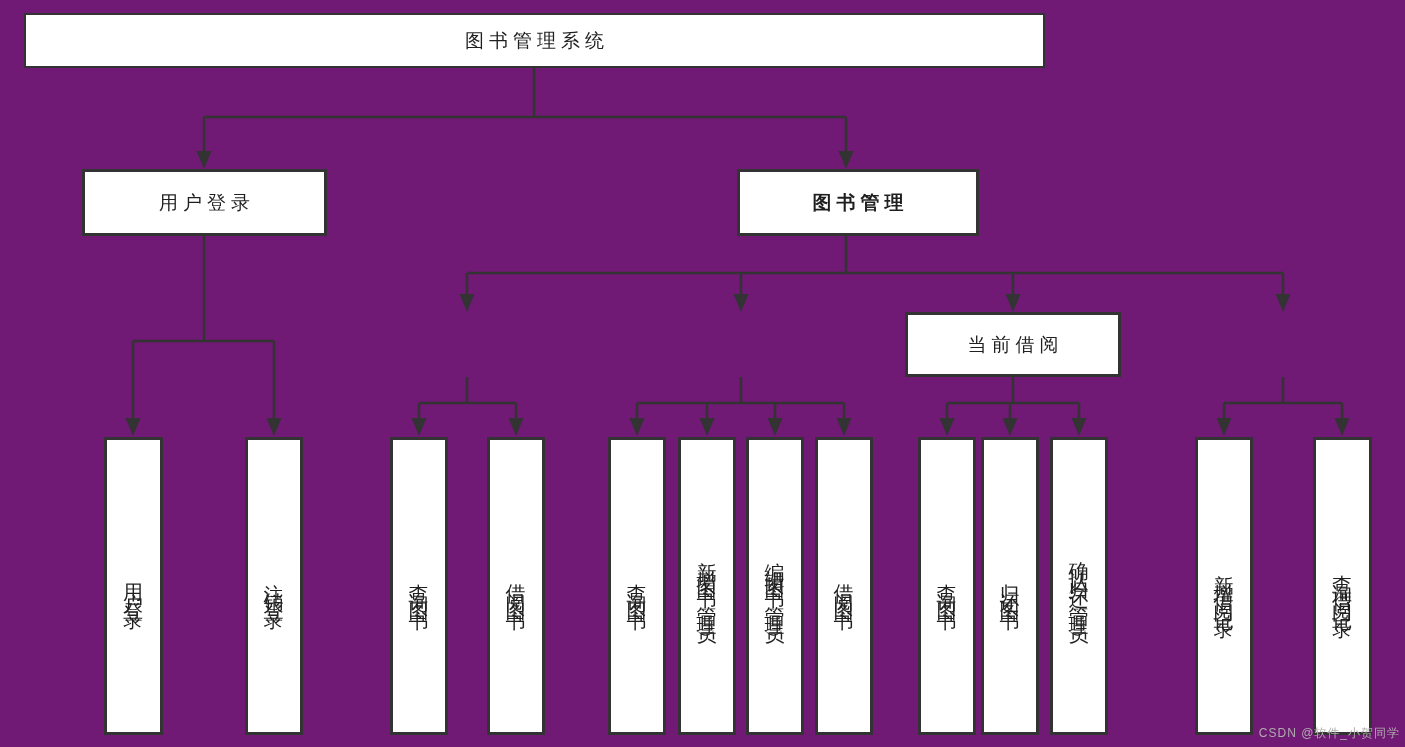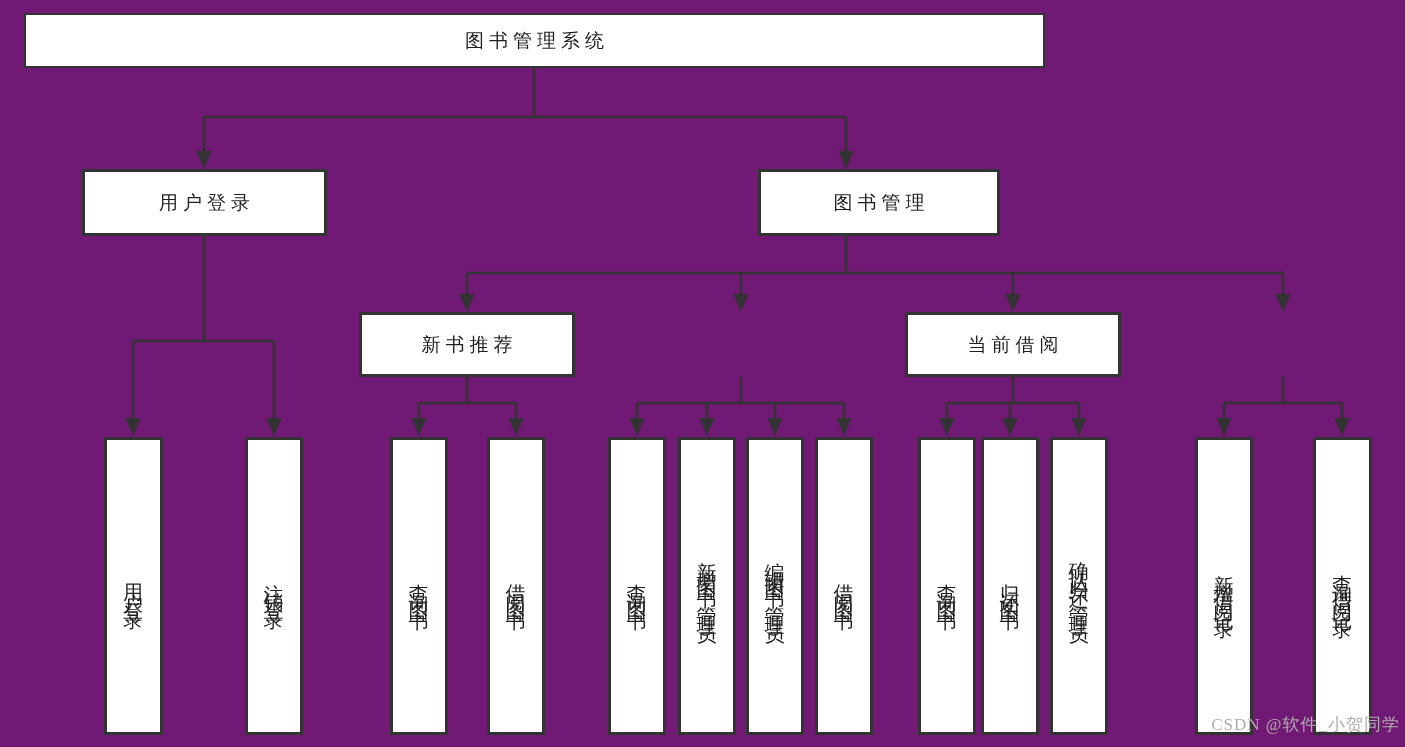--- a/index.html
+++ b/index.html
@@ -53,26 +53,25 @@
     writing-mode: vertical-rl;
     text-orientation: mixed;
     font-size: 20px;
     letter-spacing: 9px;
     line-height: 1;
     white-space: nowrap;
   }
   .watermark {
     position: absolute;
     right: 5px;
-    bottom: 11px;
-    font-size: 17px;
+    bottom: 5px;
+    font-size: 12px;
     color: #b0abad;
     letter-spacing: 1px;
     white-space: nowrap;
-    font-family: Liberation Serif, serif;
   }
 </style>
 </head>
 <body>
 
 <div class="stage">
 
   <svg class="wires" width="1405" height="747" viewBox="0 0 1405 747">
     <path class="wire" d="
       M534 68 V117 M204 117 H846 M204 117 V152 M846 117 V152
@@ -100,23 +99,22 @@
       M939.5 418 L954.5 418 L947 436 Z
       M1002.5 418 L1017.5 418 L1010 436 Z
       M1071.5 418 L1086.5 418 L1079 436 Z
       M1216.5 418 L1231.5 418 L1224 436 Z
       M1334.5 418 L1349.5 418 L1342 436 Z"></path>
   </svg>
 
   <div class="box h root" style="left:24px; top:13px; width:1021px; height:55px;">图书管理系统</div>
 
   <div class="box h" style="left:82px; top:169px; width:245px; height:67px;">用户登录</div>
-  <div class="box h" style="left:758px; top:169px; width:242px; height:67px;">图书管理</div>
+  <div class="box h" style="left:737px; top:169px; width:242px; height:67px;font-weight:bold;">图书管理</div>
 
-  <div class="box h" style="left:359px; top:312px; width:216px; height:65px;">新书推荐</div>
   <div class="box h" style="left:905px; top:312px; width:216px; height:65px;">当前借阅</div>
 
   <div class="box v" style="left:104px; top:437px; width:59px; height:298px;">
     <span class="vtext">用户登录</span>
   </div>
   <div class="box v" style="left:245px; top:437px; width:58px; height:298px;">
     <span class="vtext">注销登录</span>
   </div>
 
   <div class="box v" style="left:390px; top:437px; width:58px; height:298px;">

